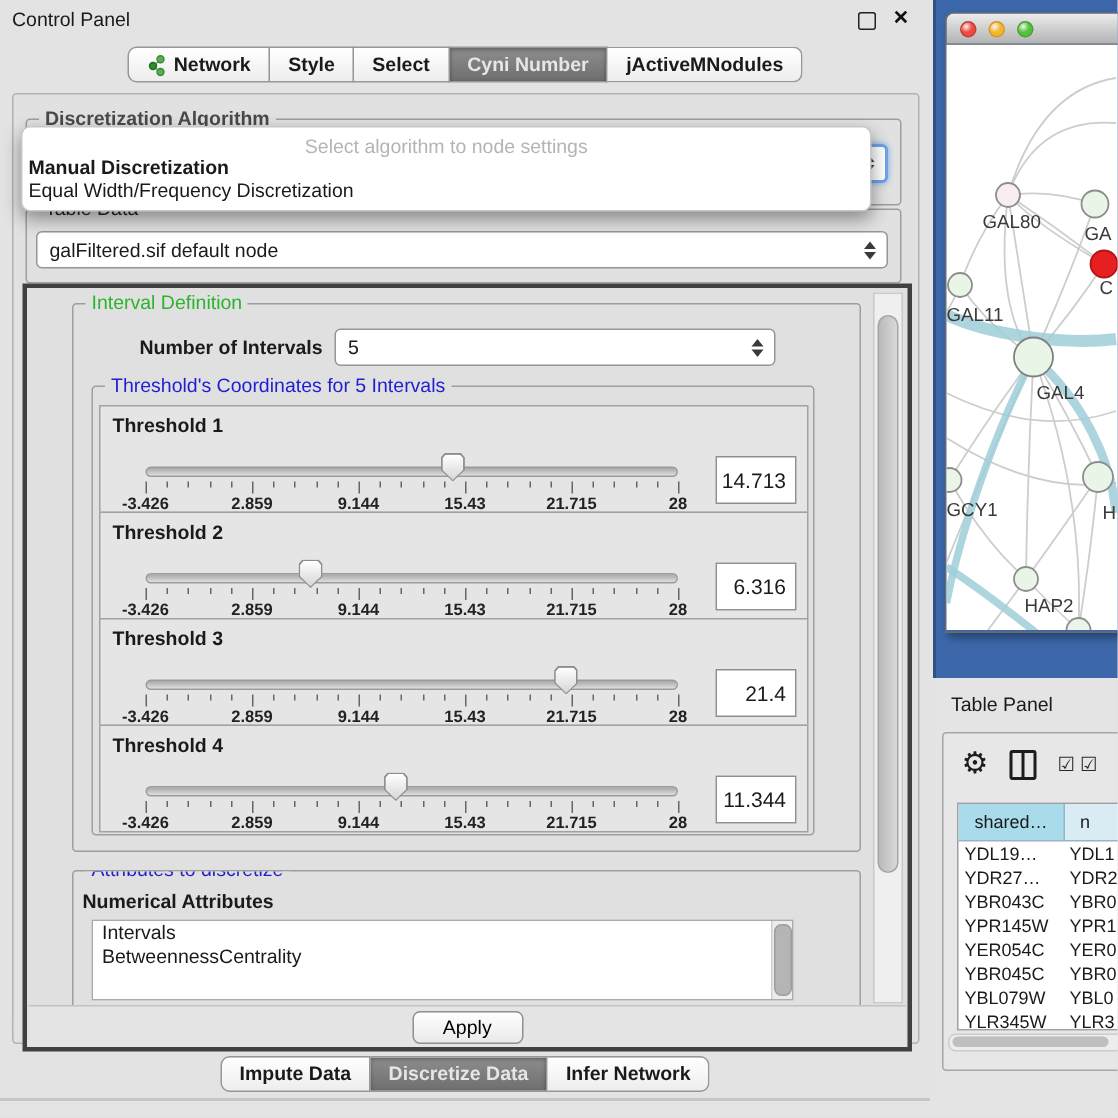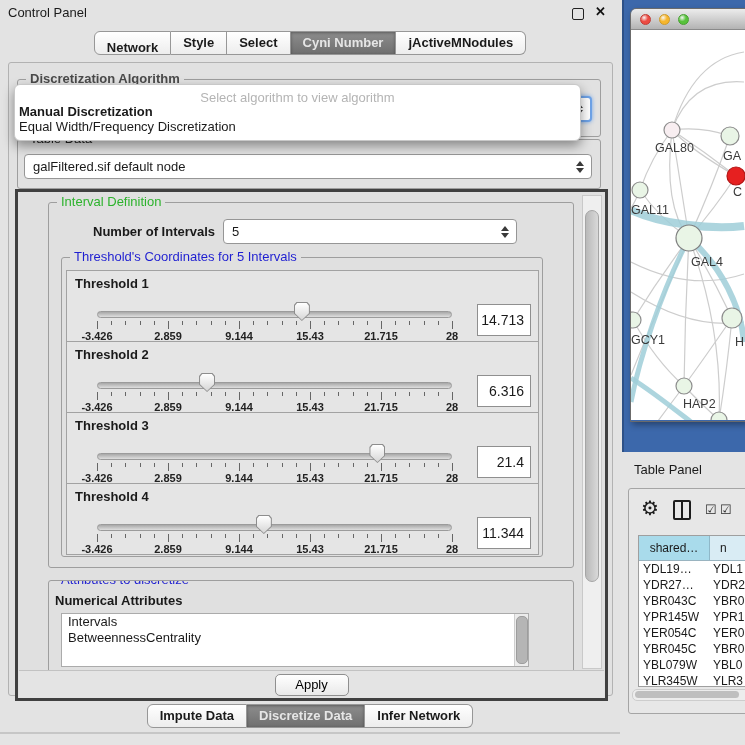--- a/index.html
+++ b/index.html
@@ -9,21 +9,21 @@
   .abs{position:absolute;}
   
   #left-panel{left:0;top:0;width:620px;height:732px;background:#e3e3e3;border-bottom:2px solid #c6c6c6;}
   #cp-title{left:8px;top:5px;font-size:13px;}
   #cp-float{right:36px;top:8px;width:10px;height:10px;border:1.5px solid #222;border-radius:2px;}
   #cp-close{right:14px;top:4px;font-size:13px;font-weight:bold;color:#111;}
   
   #cp-tabs{left:0;top:31px;width:620px;display:flex;justify-content:center;}
   .tab{height:22px;line-height:22px;padding:0 12px;font-size:13px;font-weight:bold;
        background:linear-gradient(#ffffff,#ededed);border:1px solid #979797;border-left:none;
-       display:flex;align-items:center;gap:5px;white-space:nowrap;flex-direction:column;}
+       display:flex;align-items:center;gap:5px;white-space:nowrap;}
   .tab:first-child{border-left:1px solid #979797;border-radius:6px 0 0 6px;}
   .tab:last-child{border-radius:0 6px 6px 0;}
   .tab.selected{background:linear-gradient(#8d8d8d,#6f6f6f);color:#e6e6e6;
        box-shadow:inset 0 1px 3px rgba(0,0,0,.35);}
   
   #cp-content{left:8px;top:62px;width:603px;height:632px;background:#e1e1e1;
        border:1px solid #b2b2b2;border-radius:3px;}
   .group{position:absolute;border:1px solid #9e9e9e;border-radius:3px;}
   .legend{position:absolute;top:-8px;left:8px;background:#e1e1e1;padding:0 4px;font-size:13px;line-height:14px;}
   .combo{position:absolute;background:#fff;border:1px solid #969696;border-radius:4px;
@@ -147,21 +147,21 @@
       <span class="legend" style="font-weight:bold;color:#4a4a4a;">Discretization Algorithm</span>
       <div class="combo" id="algo-combo">
         <span class="stepper">
             <span class="up"></span>
             <span class="dn"></span>
           </span>
       </div>
     </div>
 
     <div class="abs" id="popup">
-      <div id="popup-hint">Select algorithm to view algorithm</div>
+      <div id="popup-hint">Select algorithm to node settings</div>
       <div id="popup-options">
           <div class="popup-opt" style="top: 19px; font-weight: bold;">Manual Discretization</div>
           <div class="popup-opt" style="top: 34px;">Equal Width/Frequency Discretization</div>
         </div>
     </div>
 
     <div class="group" style="left:8px;top:76px;width:582px;height:48px;">
       <span class="legend" style="color:#222;">Table Data</span>
       <div class="combo" style="left:6px;top:14px;width:568px;height:25px;">
         <span>galFiltered.sif default node</span>

